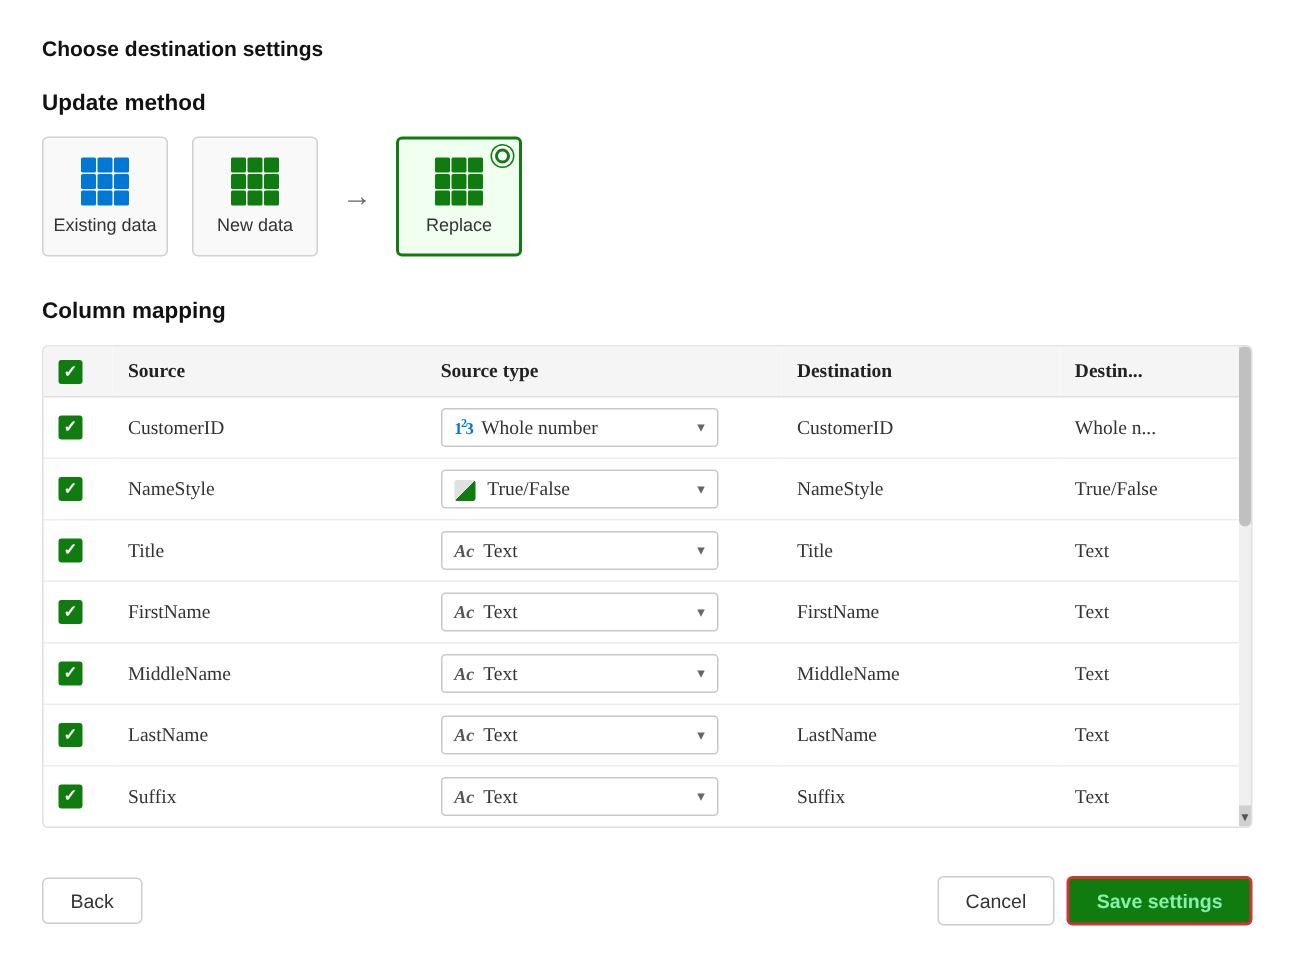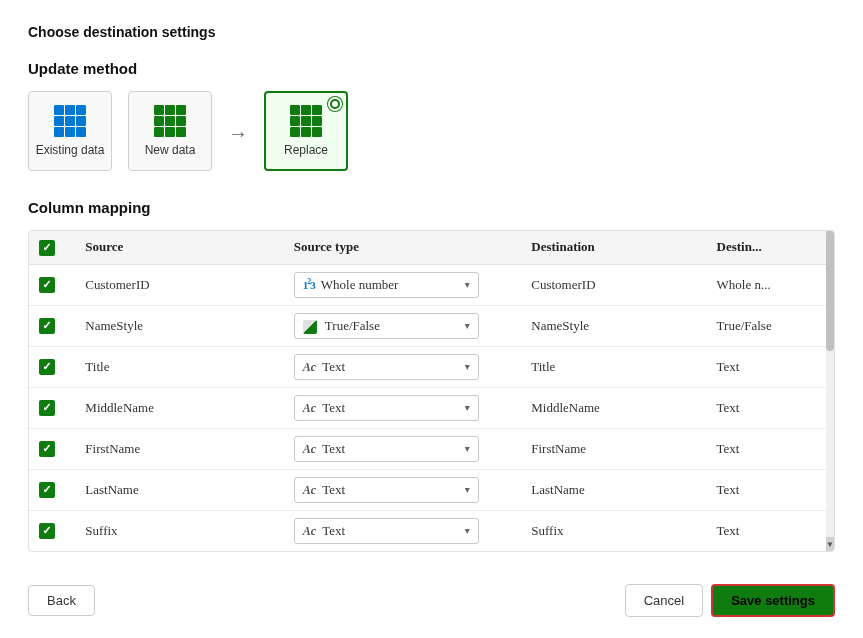--- a/index.html
+++ b/index.html
@@ -236,21 +236,21 @@
       border-radius: 4px;
       font-size: 13px;
       cursor: pointer;
       border: 1px solid #ccc;
       background: white;
       color: #333;
       font-family: 'Segoe UI', Arial, sans-serif;
     }
     .btn-primary {
       background: #107c10;
-      color: #000000;
+      color: #86efac;
       border: 2px solid #d13438;
       font-weight: 600;
     }
     .btn-cancel {
       margin-right: 8px;
     }
     .right-buttons {
       display: flex;
       gap: 0;
     }
@@ -373,46 +373,46 @@
                   <span>Text</span>
                 </div>
                 <span class="dropdown-chevron">▾</span>
               </div>
             </td>
             <td>Title</td>
             <td>Text</td>
           </tr>
           <tr>
             <td><div class="cb-green"></div></td>
-            <td>MiddleName</td>
+            <td>FirstName</td>
             <td>
               <div class="type-dropdown">
                 <div class="type-dropdown-left">
                   <span><span style="font-style:italic;font-weight:bold;color:#555;font-size:12px;">Aс</span></span>
                   <span>Text</span>
                 </div>
                 <span class="dropdown-chevron">▾</span>
               </div>
             </td>
+            <td>FirstName</td>
+            <td>Text</td>
+          </tr>
+          <tr>
+            <td><div class="cb-green"></div></td>
             <td>MiddleName</td>
-            <td>Text</td>
-          </tr>
-          <tr>
-            <td><div class="cb-green"></div></td>
-            <td>FirstName</td>
             <td>
               <div class="type-dropdown">
                 <div class="type-dropdown-left">
                   <span><span style="font-style:italic;font-weight:bold;color:#555;font-size:12px;">Aс</span></span>
                   <span>Text</span>
                 </div>
                 <span class="dropdown-chevron">▾</span>
               </div>
             </td>
-            <td>FirstName</td>
+            <td>MiddleName</td>
             <td>Text</td>
           </tr>
           <tr>
             <td><div class="cb-green"></div></td>
             <td>LastName</td>
             <td>
               <div class="type-dropdown">
                 <div class="type-dropdown-left">
                   <span><span style="font-style:italic;font-weight:bold;color:#555;font-size:12px;">Aс</span></span>
                   <span>Text</span>

